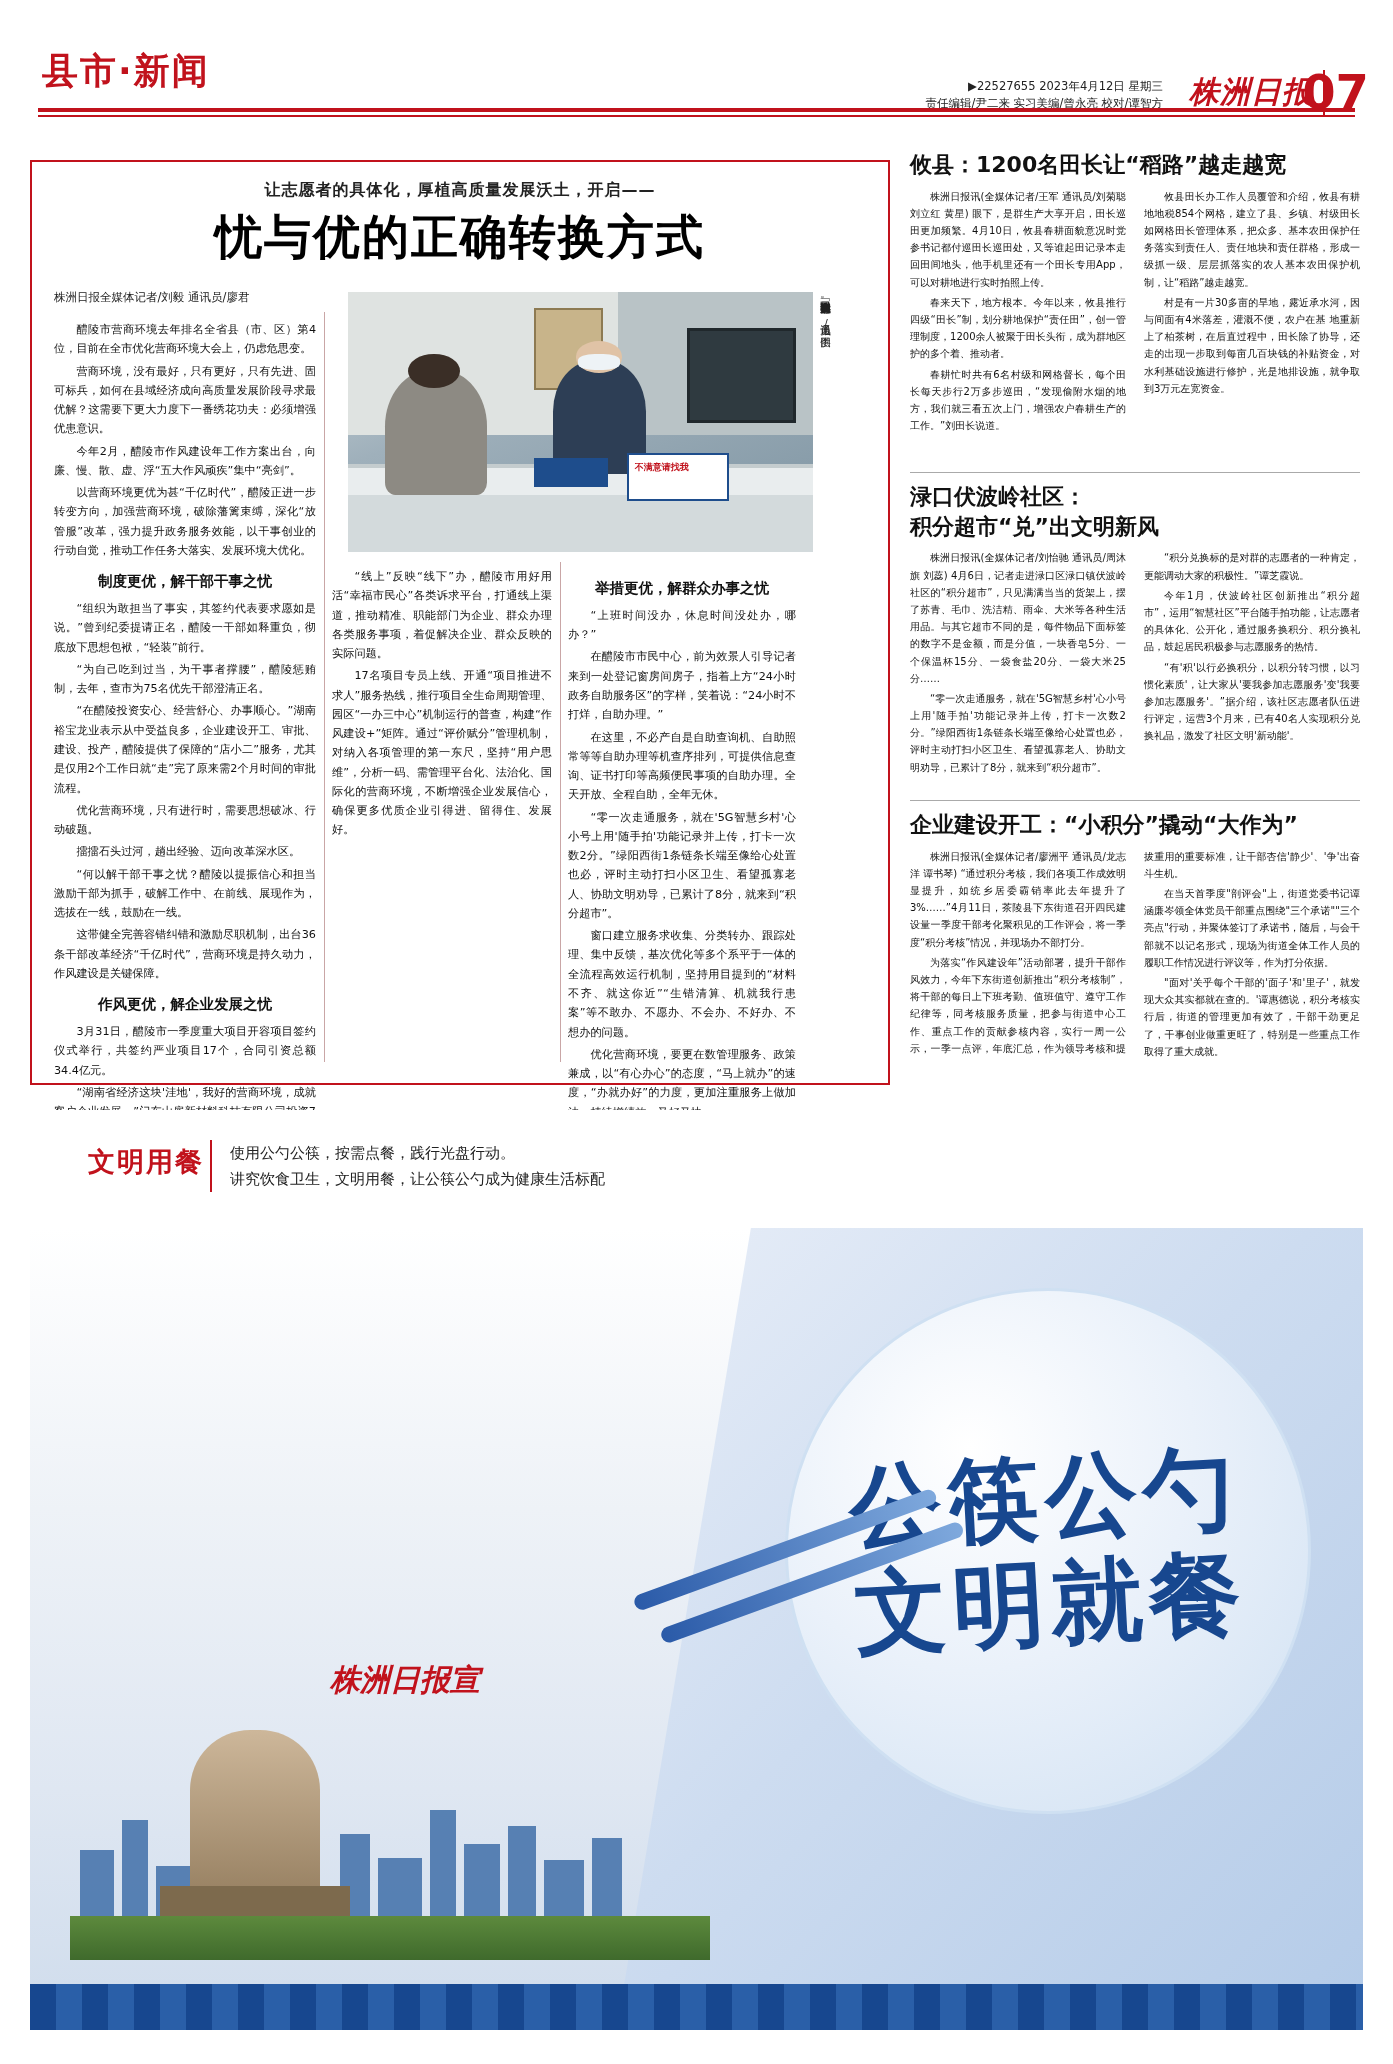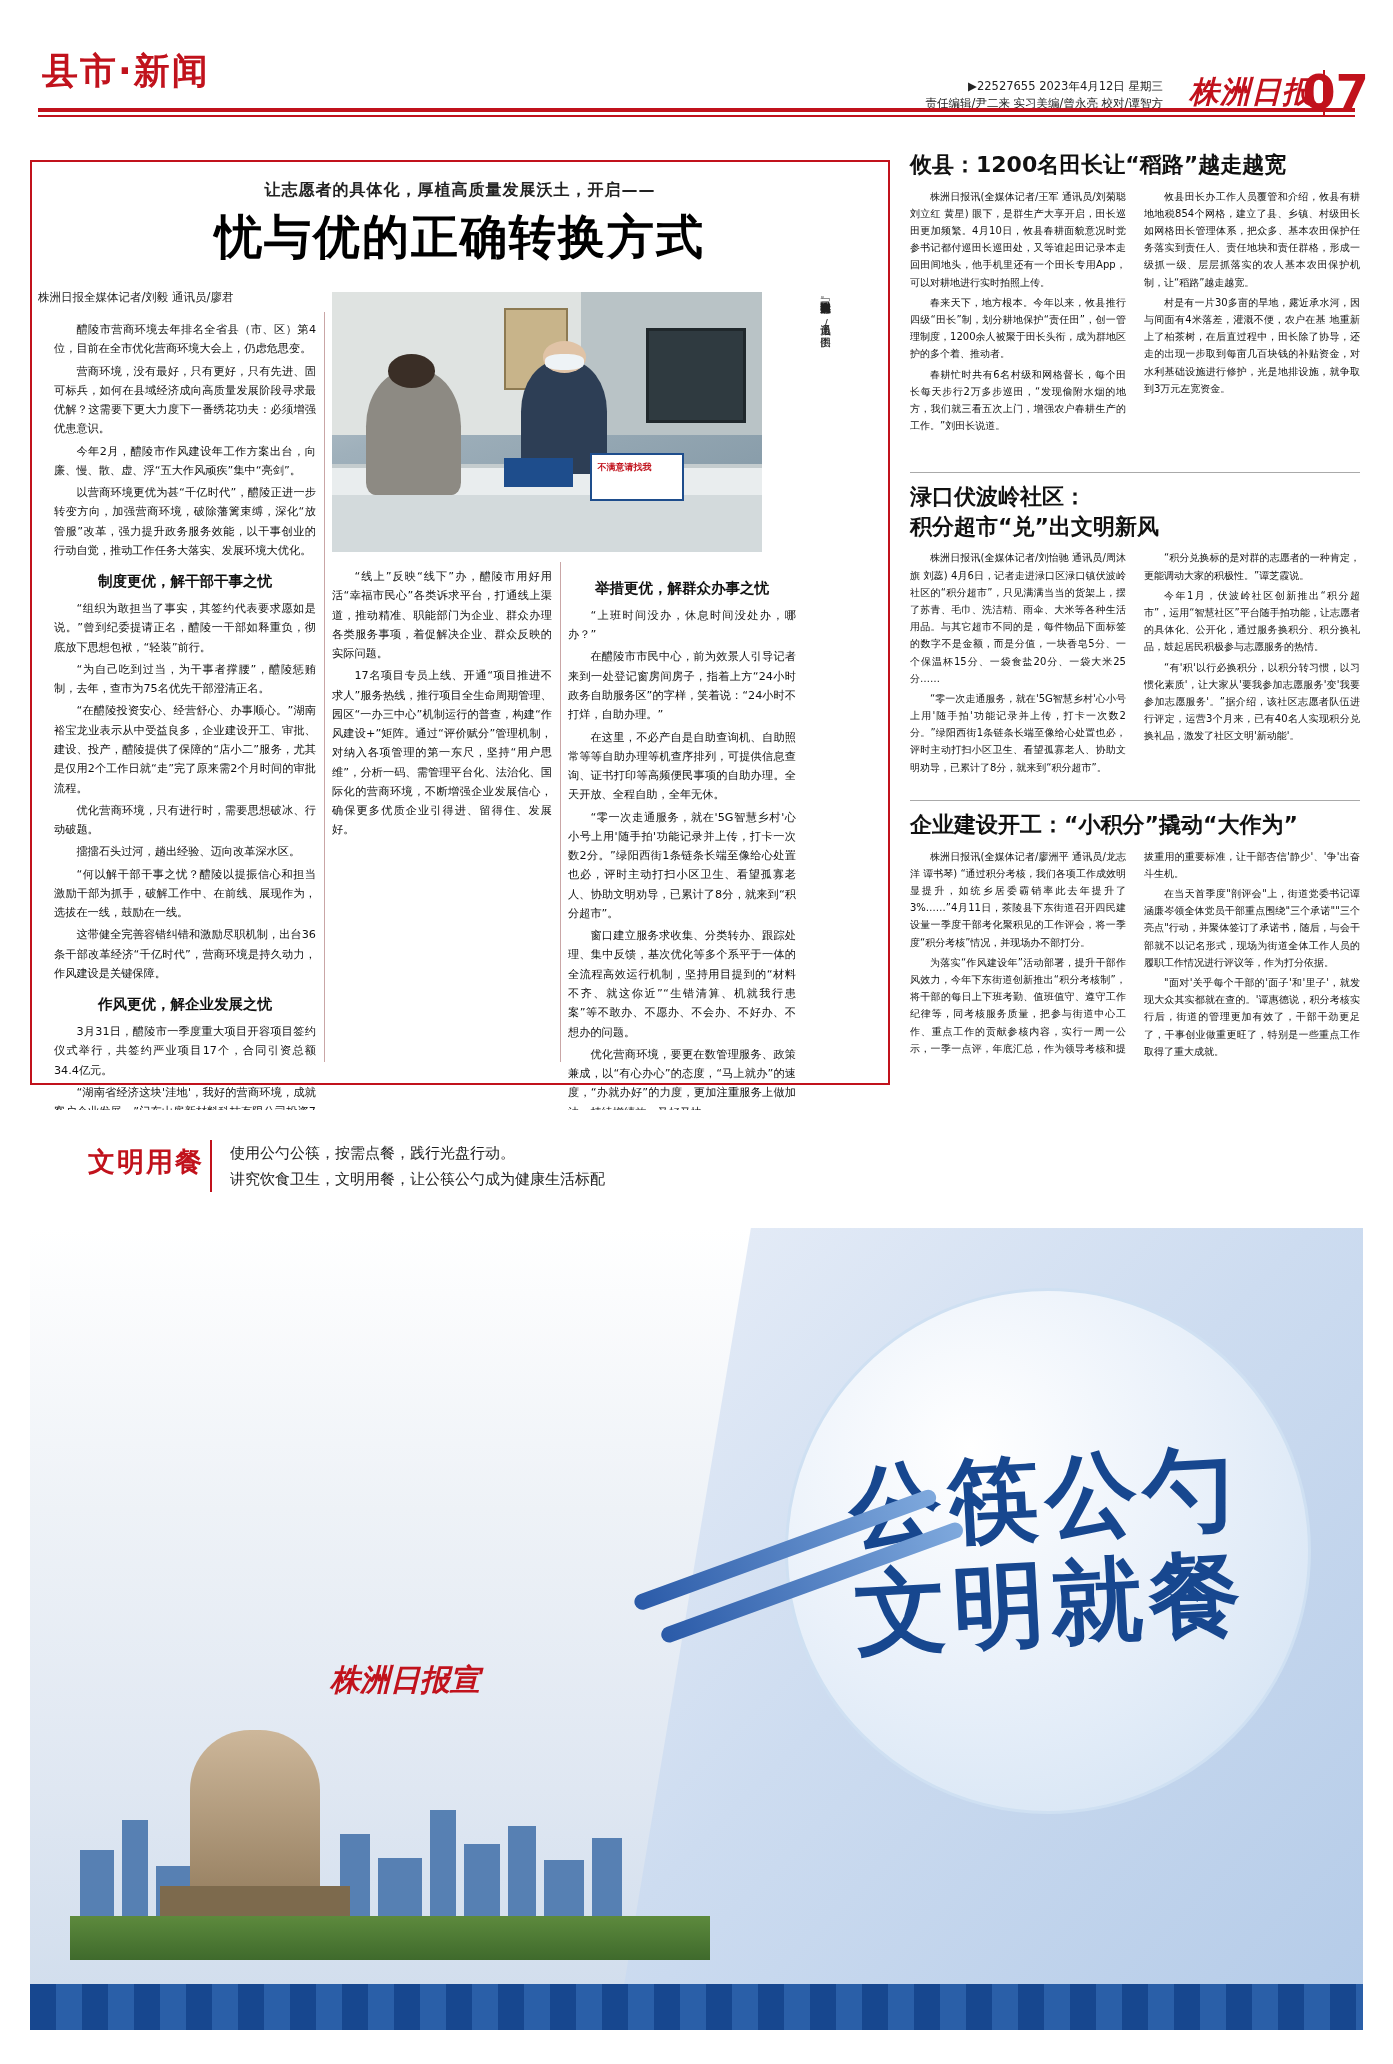--- a/index.html
+++ b/index.html
@@ -61,27 +61,27 @@
     font-family:"DejaVu Sans", sans-serif;
     letter-spacing:1px;
   }
   .headline{
     position:absolute; left:0; top:44px; width:100%;
     text-align:center;
     font-family:"DejaVu Sans", sans-serif;
     font-weight:bold; font-size:47px; letter-spacing:2px; color:#000;
   }
   .byline{
-    position:absolute; left:6px; top:128px; font-size:11.5px; color:#222;
+    position:absolute; left:22px; top:128px; font-size:11.5px; color:#222;
     font-family:"DejaVu Sans", sans-serif;
   }
 
   
   .photo{
-    position:absolute; left:300px; top:130px; width:430px; height:260px;
+    position:absolute; left:316px; top:130px; width:465px; height:260px;
     background:linear-gradient(160deg,#cfd8dc 0%, #9fb0bb 40%, #7d93a1 100%);
     overflow:hidden;
   }
   .photo .wall{position:absolute;left:0;top:0;width:100%;height:55%;background:#dfe3e1;}
   .photo .wall2{position:absolute;left:58%;top:0;width:42%;height:55%;background:#b9c3c6;}
   .photo .poster{position:absolute;left:40%;top:6%;width:14%;height:30%;background:#c8b48a;border:2px solid #8d7a52;}
   .photo .screen{position:absolute;left:73%;top:14%;width:22%;height:34%;background:#2f3a40;border:3px solid #20282c;}
   .photo .counter{position:absolute;left:0;top:66%;width:100%;height:34%;background:#e9edee;border-top:4px solid #c4ccce;}
   .photo .counter2{position:absolute;left:0;top:78%;width:100%;height:22%;background:#d3dadc;}
   .photo .p-left{position:absolute;left:8%;top:30%;width:22%;height:48%;background:#8d8a83;border-radius:45% 45% 10% 10%;}

